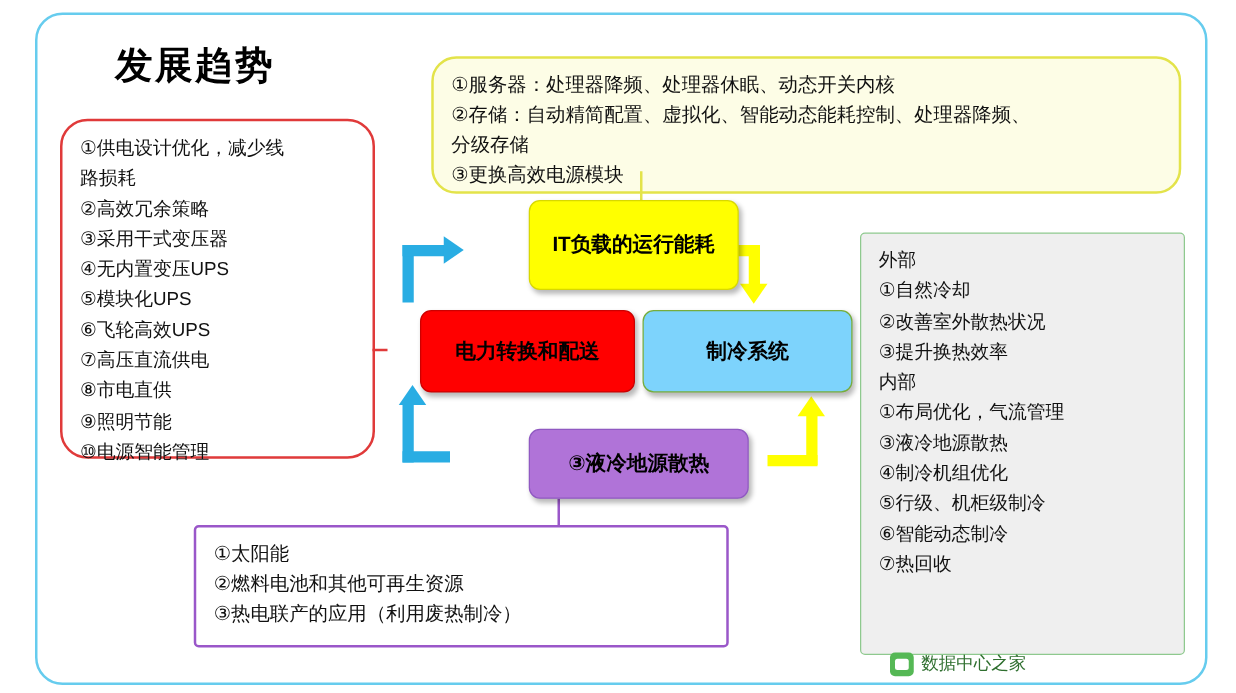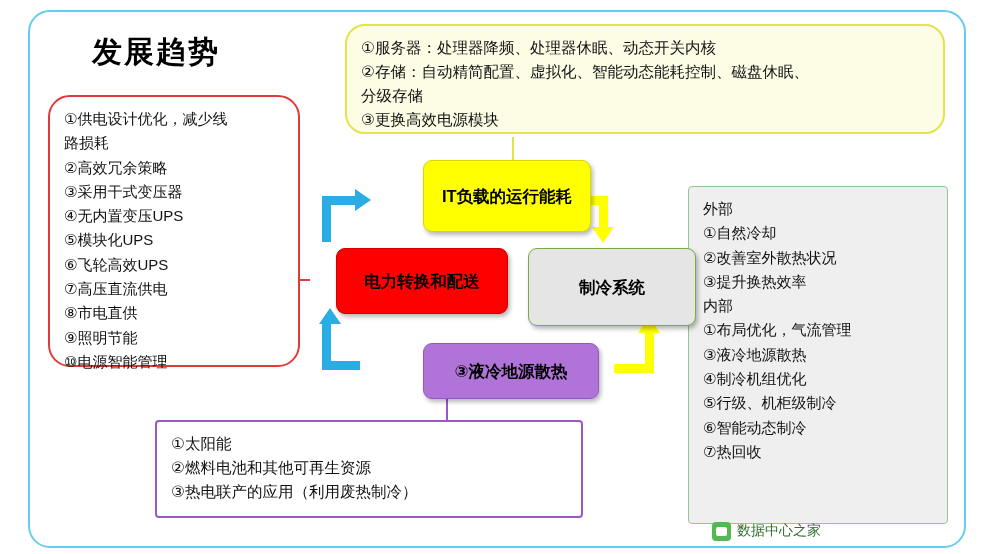--- a/index.html
+++ b/index.html
@@ -23,21 +23,21 @@
     font-size:30px;font-weight:bold;color:#000;letter-spacing:2px;
   }
 
   
   .balloon{
     position:absolute;background:#ffffff;
     font-size:15.5px;line-height:1.55;color:#111;
     padding:10px 14px;box-sizing:border-box;
   }
   .balloon-top{
-    left:345px;top:24px;width:600px;height:110px;
+    left:345px;top:45px;width:600px;height:110px;
     border:2px solid #e3e34a;border-radius:20px;background:#fdfde6;
   }
   .balloon-left{
     left:48px;top:95px;width:252px;height:272px;
     border:2px solid #e03a3a;border-radius:22px;background:#ffffff;
     font-size:15px;line-height:1.62;
   }
   .balloon-bottom{
     left:155px;top:420px;width:428px;height:98px;
     border:2px solid #9a57c9;border-radius:4px;background:#ffffff;
@@ -59,22 +59,22 @@
   }
   .box-it{
     left:383px;top:160px;width:168px;height:72px;
     background:#ffff00;border:1px solid #d8d800;
   }
   .box-power{
     left:296px;top:248px;width:172px;height:66px;
     background:#ff0000;border:1px solid #cc0000;color:#000;
   }
   .box-cool{
-    left:488px;top:248px;width:168px;height:78px;
-    background:#e5e5e5;border:1px solid #76ad3c;
+    left:474px;top:248px;width:168px;height:66px;
+    background:#7dd3fc;border:1px solid #76ad3c;
   }
   .box-fuel{
     left:383px;top:343px;width:176px;height:56px;
     background:#b073d8;border:1px solid #9059c2;
   }
 
   
   .arrow{position:absolute;}
   
   .arr-blue-up{
@@ -140,21 +140,21 @@
 <body>
 
 <div class="canvas">
 
   <div class="frame"></div>
 
   <div class="title">发展趋势</div>
 
   <div class="balloon balloon-top">
     <p class="line">①服务器：处理器降频、处理器休眠、动态开关内核</p>
-    <p class="line">②存储：自动精简配置、虚拟化、智能动态能耗控制、磁盘休眠、</p>
+    <p class="line">②存储：自动精简配置、虚拟化、智能动态能耗控制、处理器降频、</p>
     <p class="line">分级存储</p>
     <p class="line">③更换高效电源模块</p>
   </div>
 
   <div class="balloon balloon-left">
     <p class="line">①供电设计优化，减少线</p>
     <p class="line">路损耗</p>
     <p class="line">②高效冗余策略</p>
     <p class="line">③采用干式变压器</p>
     <p class="line">④无内置变压UPS</p>

